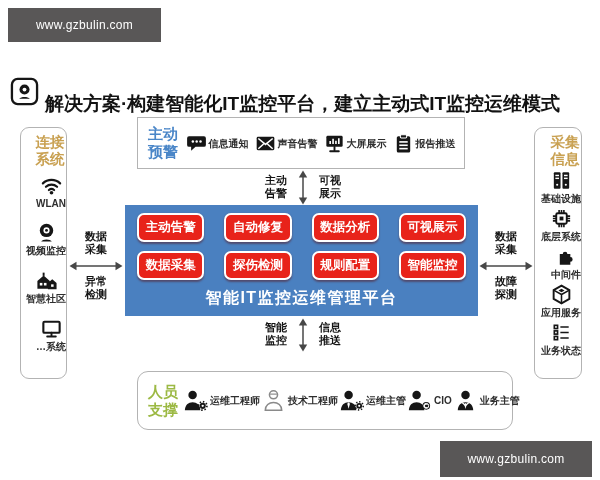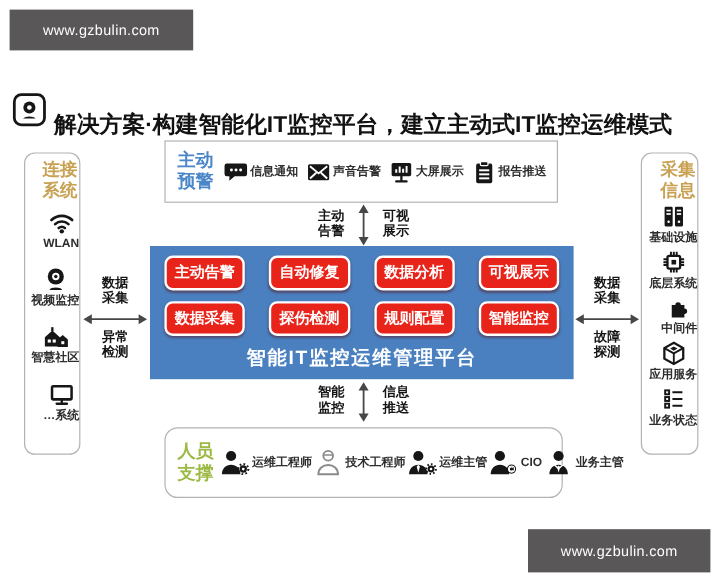--- a/index.html
+++ b/index.html
@@ -16,21 +16,21 @@
   .lp{left:20px;top:127px;width:47px;height:252px;}
   .rp{left:534px;top:127px;width:48px;height:252px;}
   .side-title{font-size:14.5px;font-weight:bold;line-height:1.15;text-align:center;width:32px;}
   .orange{color:#c9a152;}
   .blue{color:#4a86c8;}
   .green{color:#9cb944;}
   .side-item{flex:1;display:flex;flex-direction:column;align-items:center;justify-content:center;gap:1px;}
   .ic{width:23px;height:23px;display:block;}
   .lbl{font-size:10px;font-weight:bold;color:#2e2e2e;white-space:nowrap;line-height:1.1;}
   .tp{left:137px;top:117px;width:328px;height:52px;border-radius:0;display:flex;align-items:center;padding:0 6px 0 10px;}
-  .bp{left:137px;top:356px;width:332px;height:59px;border-radius:11px;display:flex;align-items:center;padding:0 6px 0 10px;}
+  .bp{left:137px;top:371px;width:376px;height:59px;border-radius:11px;display:flex;align-items:center;padding:0 6px 0 10px;}
   .row-title{width:34px;font-size:15px;font-weight:bold;line-height:1.2;flex:none;}
   .row-item{flex:1;display:flex;flex-direction:row;align-items:center;justify-content:center;gap:1px;}
   .pic{width:27px;height:23px;display:block;}
   .center-box{position:absolute;left:125px;top:205px;width:353px;height:111px;background:#4a80c0;
               display:flex;flex-direction:column;justify-content:space-between;padding:8px 10px 5px;box-sizing:border-box;}
   .btn-grid{display:grid;grid-template-columns:repeat(4,1fr);gap:9px 20px;padding:0 2px;}
   .red-btn{background:#e8231a;border:2px solid #fff;border-radius:7px;color:#fff;font-weight:bold;
            font-size:12.5px;text-align:center;padding:4px 0;white-space:nowrap;
            box-shadow:0 1.5px 2px rgba(90,10,10,.45);}
   .center-title{color:#fff;font-weight:bold;font-size:16px;text-align:center;letter-spacing:1.5px;padding-bottom:2px;}

